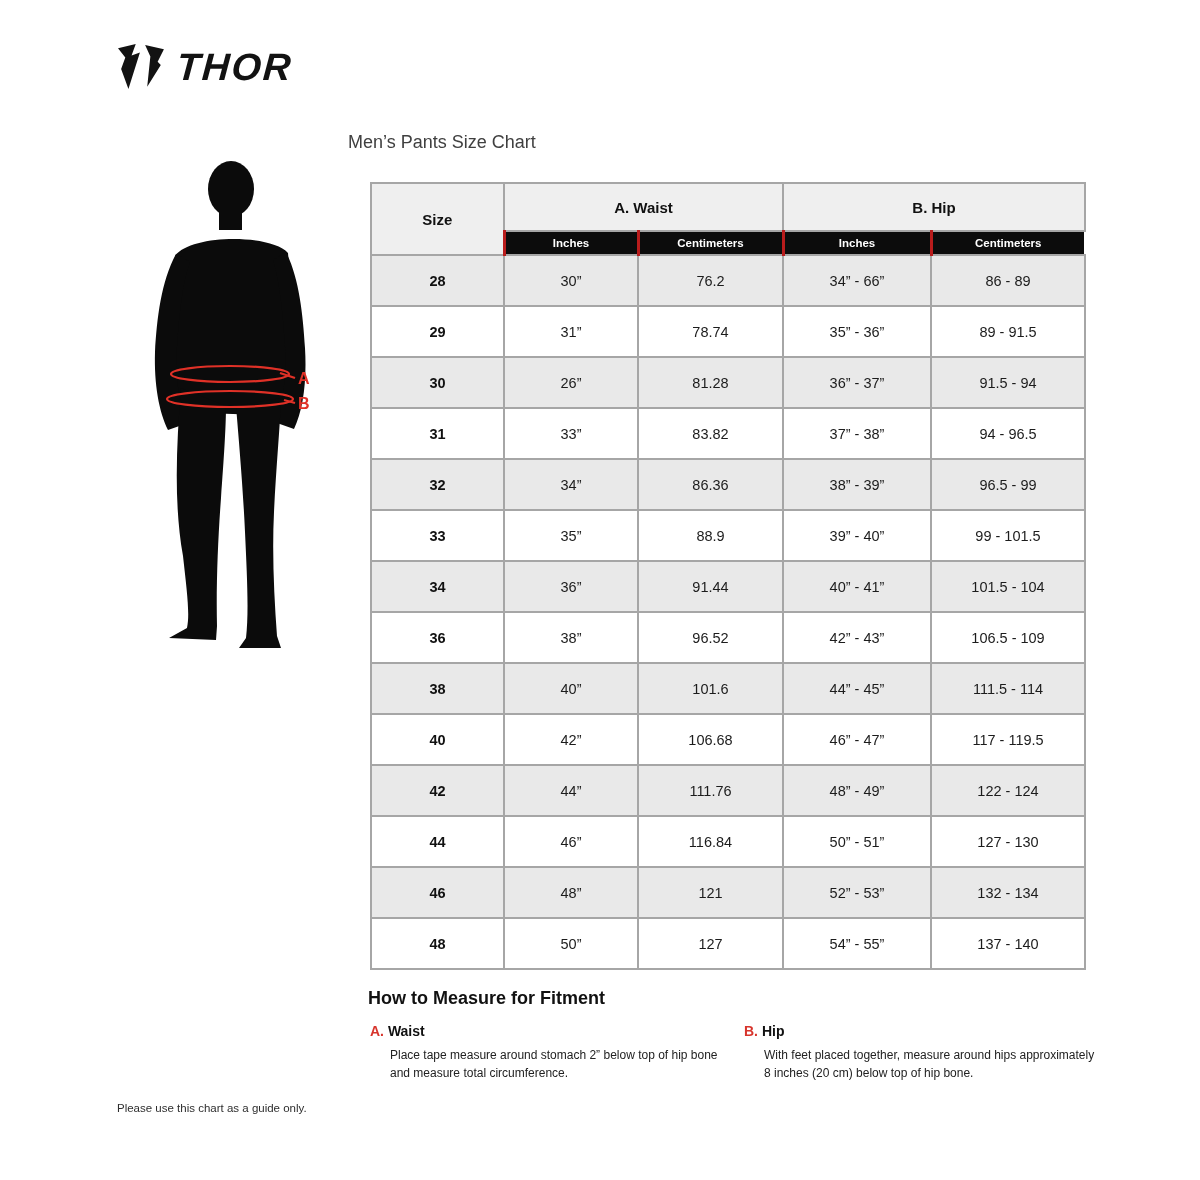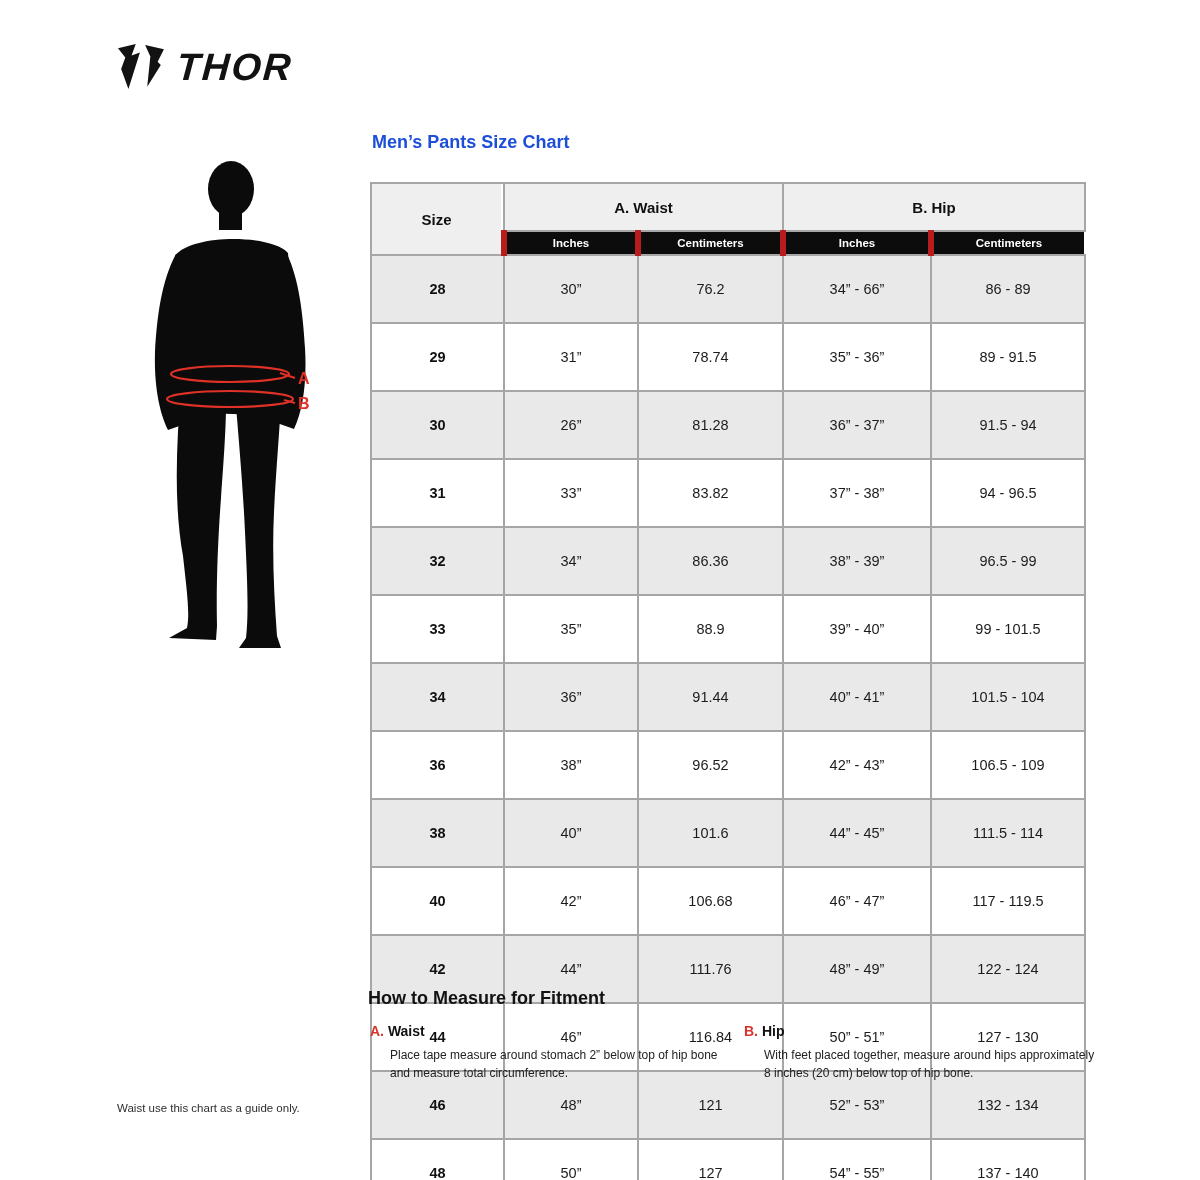--- a/index.html
+++ b/index.html
@@ -15,38 +15,38 @@
   .brand-icon { width:48px; height:50px; }
   .brand-word {
     font-size:38px; font-weight:bold; font-style:italic; letter-spacing:2px;
     color:#121212; transform:skewX(-4deg); line-height:1;
   }
 
   
   .figure { position:absolute; left:145px; top:156px; width:215px; height:505px; }
 
   
-  .chart-title { position:absolute; left:372px; top:132px; font-size:18px; font-weight:bold; color:#1d4ed8; }
+  .chart-title { position:absolute; left:348px; top:132px; font-size:18px; font-weight:normal; color:#404040; }
 
   
   .sizetable {
     position:absolute; left:370px; top:170px; width:714px;
     border-collapse:collapse; table-layout:fixed;margin-top:12px;
   }
   .sizetable th, .sizetable td {
     border:2px solid #a6a6a6; text-align:center; vertical-align:middle;
     font-size:14.5px; color:#1c1c1c; overflow:hidden;
   }
   .sizetable th.main { background:#efefef; height:48px; font-size:15px; font-weight:bold; color:#111; }
   .sizetable th.size-head { background:#efefef; font-weight:bold; font-size:15px; color:#111; }
   .sizetable th.sub {
     background:#0c0c0c; color:#ffffff; height:24px; font-size:11.5px; font-weight:bold;
-    border-left:6px solid #b91c1c; border-right:2px solid #ffffff;
-  }
-  .sizetable tr.data { height:68px; background:#ffffff; }
+    border-left:3px solid #b91c1c; border-right:2px solid #ffffff;
+  }
+  .sizetable tr.data { height:51px; background:#ffffff; }
   .sizetable tr.data.shade { background:#e9e9e9; }
   .sizetable td.size { font-weight:bold; color:#111; }
 
   
   .howto-title { position:absolute; left:368px; top:988px; font-size:18px; font-weight:bold; color:#111; }
   .measure-item { position:absolute; top:1023px; width:352px; }
   .measure-item.item-a { left:370px; }
   .measure-item.item-b { left:744px; }
   .mi-head { font-size:14px; font-weight:bold; color:#111; margin-bottom:7px; }
   .mi-letter { color:#d7342c; }
@@ -227,16 +227,16 @@
 
   <div class="measure-item item-b">
     <div class="mi-head">
       <span class="mi-letter">B.</span>
       <span>Hip</span>
     </div>
     <div class="mi-desc">With feet placed together, measure around hips approximately 8 inches (20 cm) below top of hip bone.</div>
   </div>
 
   <div class="footnote">
-    <div>Waist use this chart as a guide only.</div>
+    <div>Please use this chart as a guide only.</div>
   </div>
 
 </div>
 
 </body></html>

